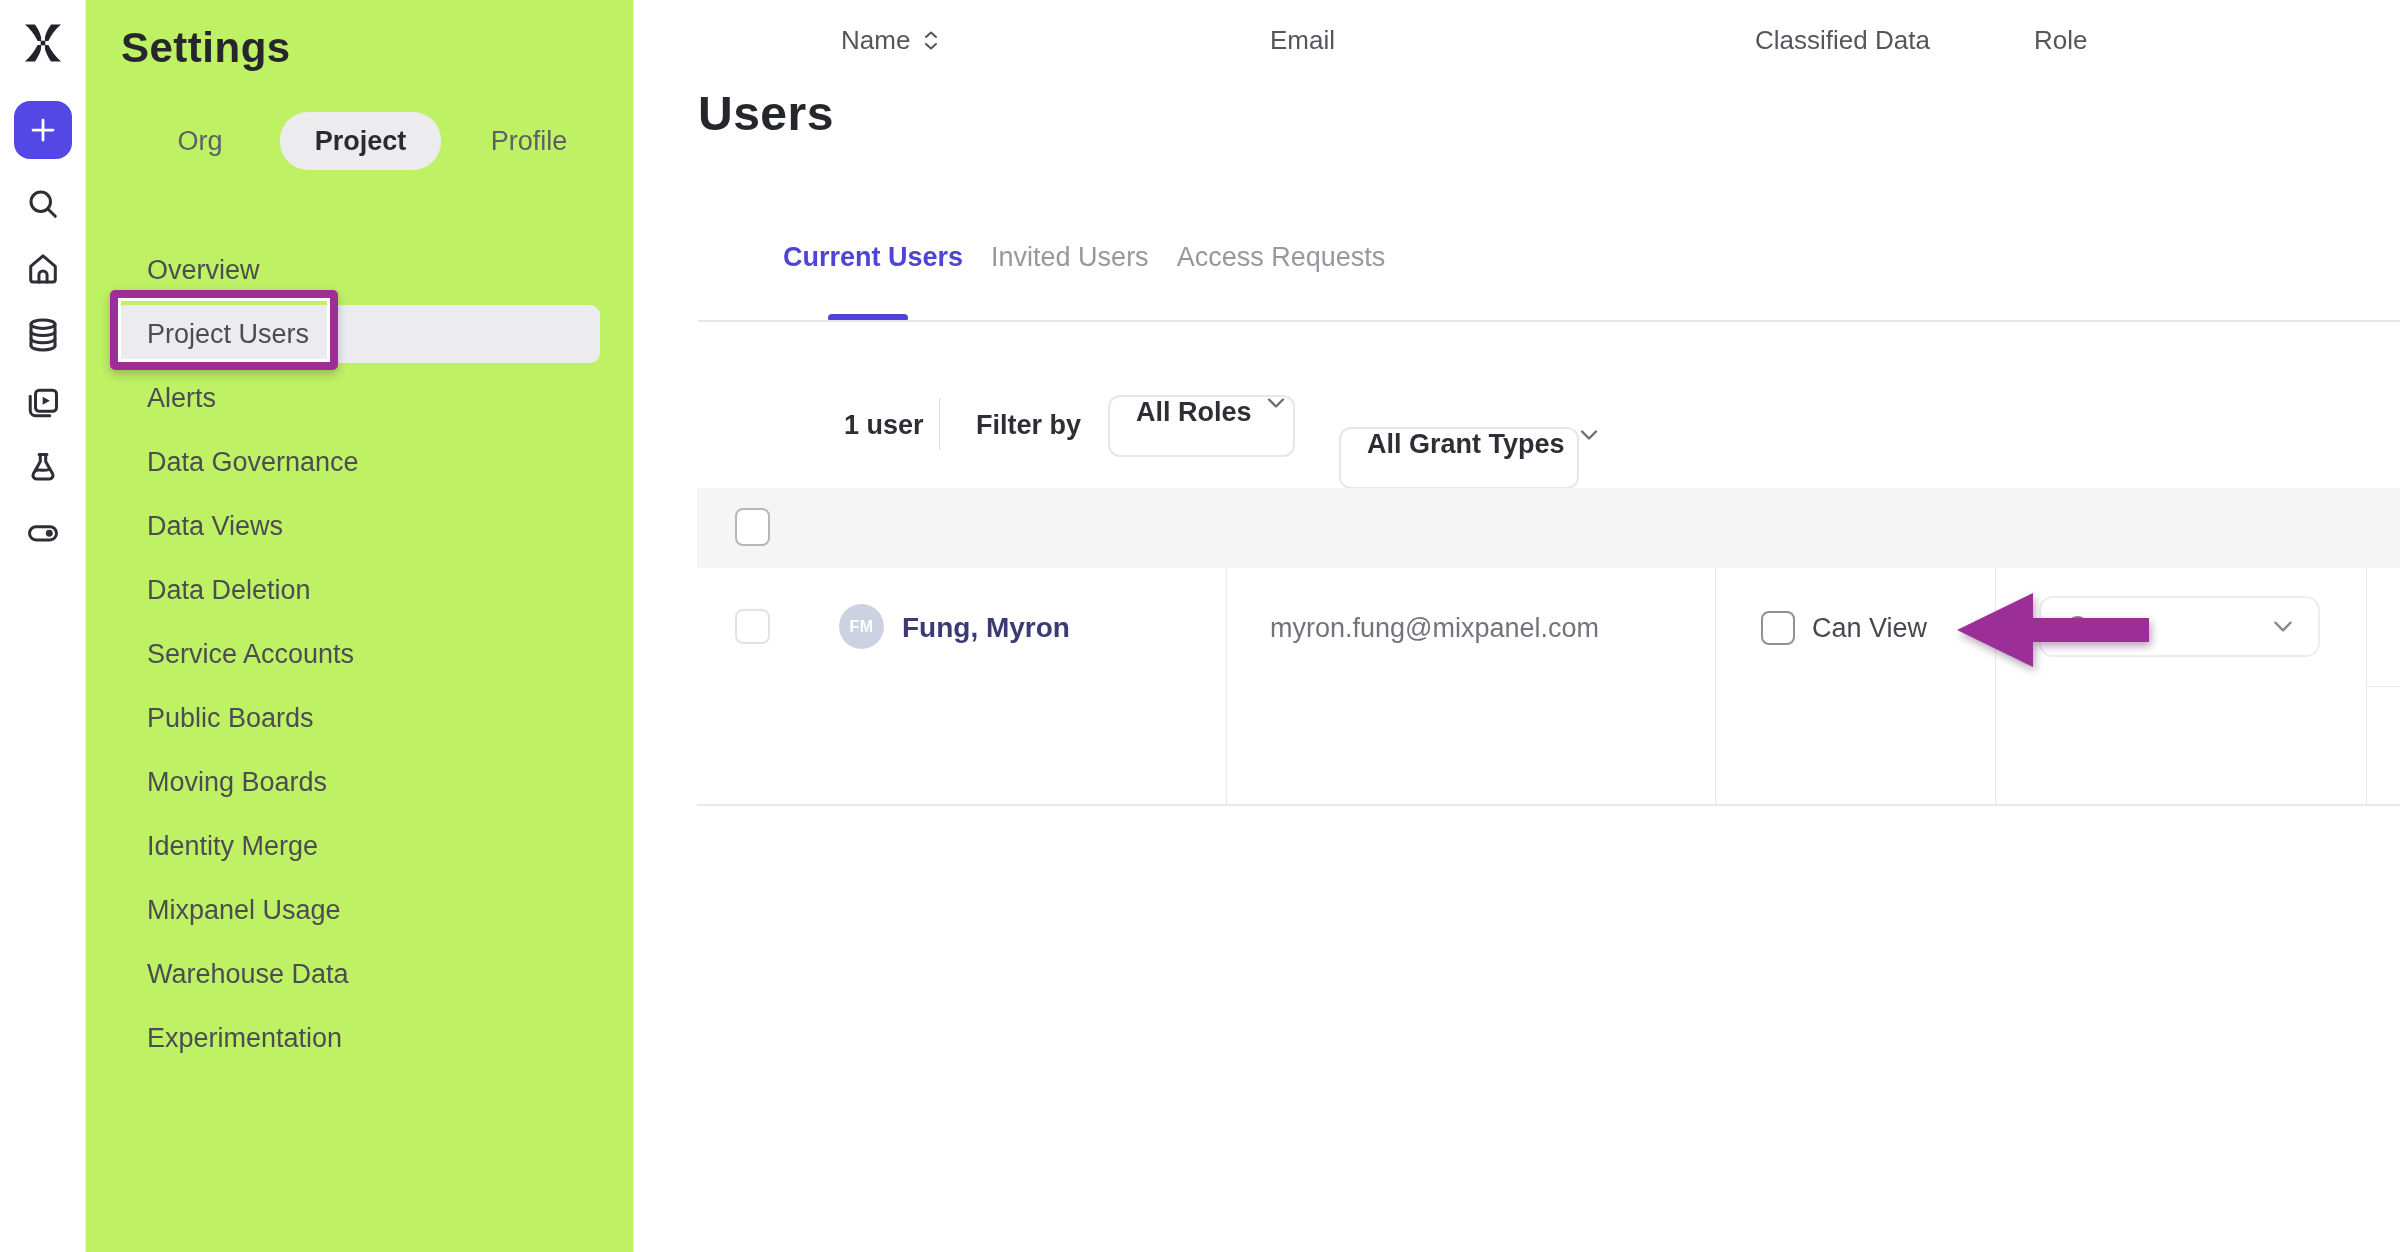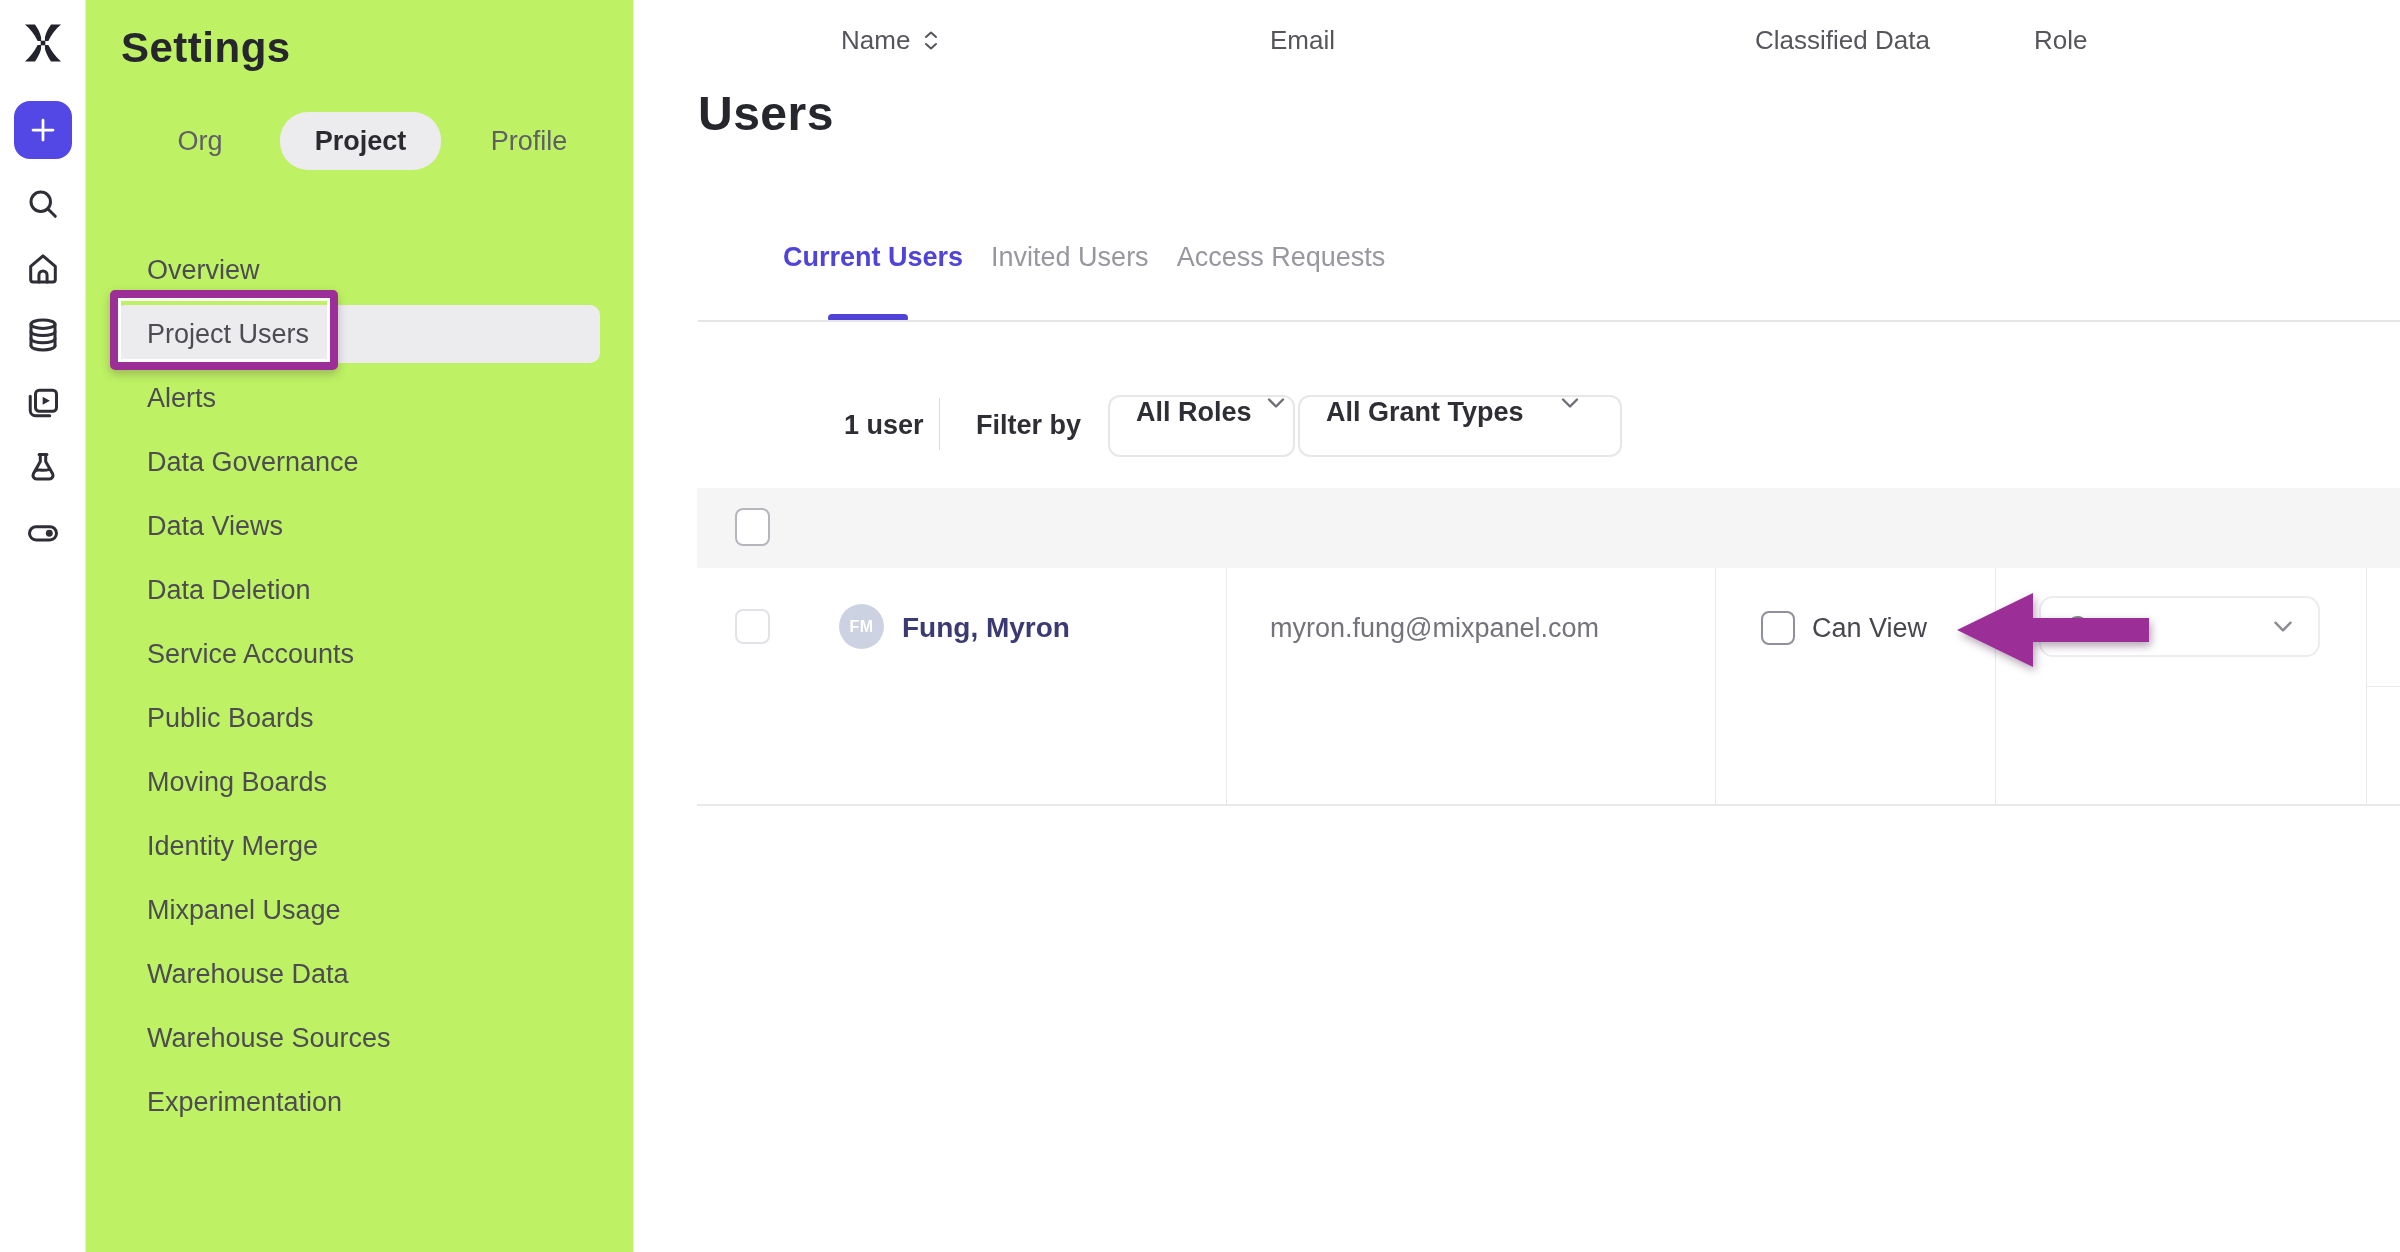--- a/index.html
+++ b/index.html
@@ -47,21 +47,21 @@
   .tabs-rule { position:absolute; left:63px; right:0; top:320px; height:2px; background:#e6e6e9; }
 
   
   .count { position:absolute; left:209px; top:410px; font-size:27px; font-weight:bold; color:#2e2e35; }
   .count-div { position:absolute; left:304px; top:398px; width:1px; height:52px; background:#dcdce0; }
   .filter-label { position:absolute; left:341px; top:410px; font-size:27px; font-weight:bold; color:#2e2e35; }
   .drop-btn { position:absolute; top:395px; height:62px; border:2px solid #e7e7ea; border-radius:12px; background:#fff;
     display:flex; align-items:flex-start; justify-content:space-between; padding:0 40px 0 26px; cursor:pointer; }
   .drop-btn .lbl { font-size:27px; font-weight:bold; color:#2e2e35; white-space:nowrap; }
   .btn-roles { left:473px; width:187px; }
-  .btn-grants { left:663px; width:324px; }
+  .btn-grants { left:704px; width:240px;margin-top:32px; }
   .chev { margin-left:14px; }
 
   
   .thead { position:absolute; left:62px; right:0; top:488px; height:80px; background:#f5f5f6; }
   .th { position:absolute; top:0; height:80px; display:flex; align-items:center; font-size:26px; color:#55555c; }
   .th-name { left:206px; } .th-email { left:635px; } .th-class { left:1120px; } .th-role { left:1399px; }
   .sort-icon { margin-left:14px; display:flex; flex-direction:column; gap:3px; }
 
   .checkbox { border-radius:8px; background:#fff; cursor:pointer; }
   .cb-head { position:absolute; left:100px; top:508px; width:35px; height:38px; border:2.5px solid #b6b6bd; }
@@ -192,23 +192,20 @@
       <div class="side-item">
           <span>Identity Merge</span>
         </div>
       <div class="side-item">
           <span>Mixpanel Usage</span>
         </div>
       <div class="side-item">
           <span>Warehouse Data</span>
         </div>
       <div class="side-item">
-          <span>Warehouse Sources</span>
-        </div>
-      <div class="side-item">
           <span>Experimentation</span>
         </div>
     </div>
 
     <div class="annot-box"></div>
   </div>
 
   <div class="main">
     <div class="page-title">Users</div>
 

